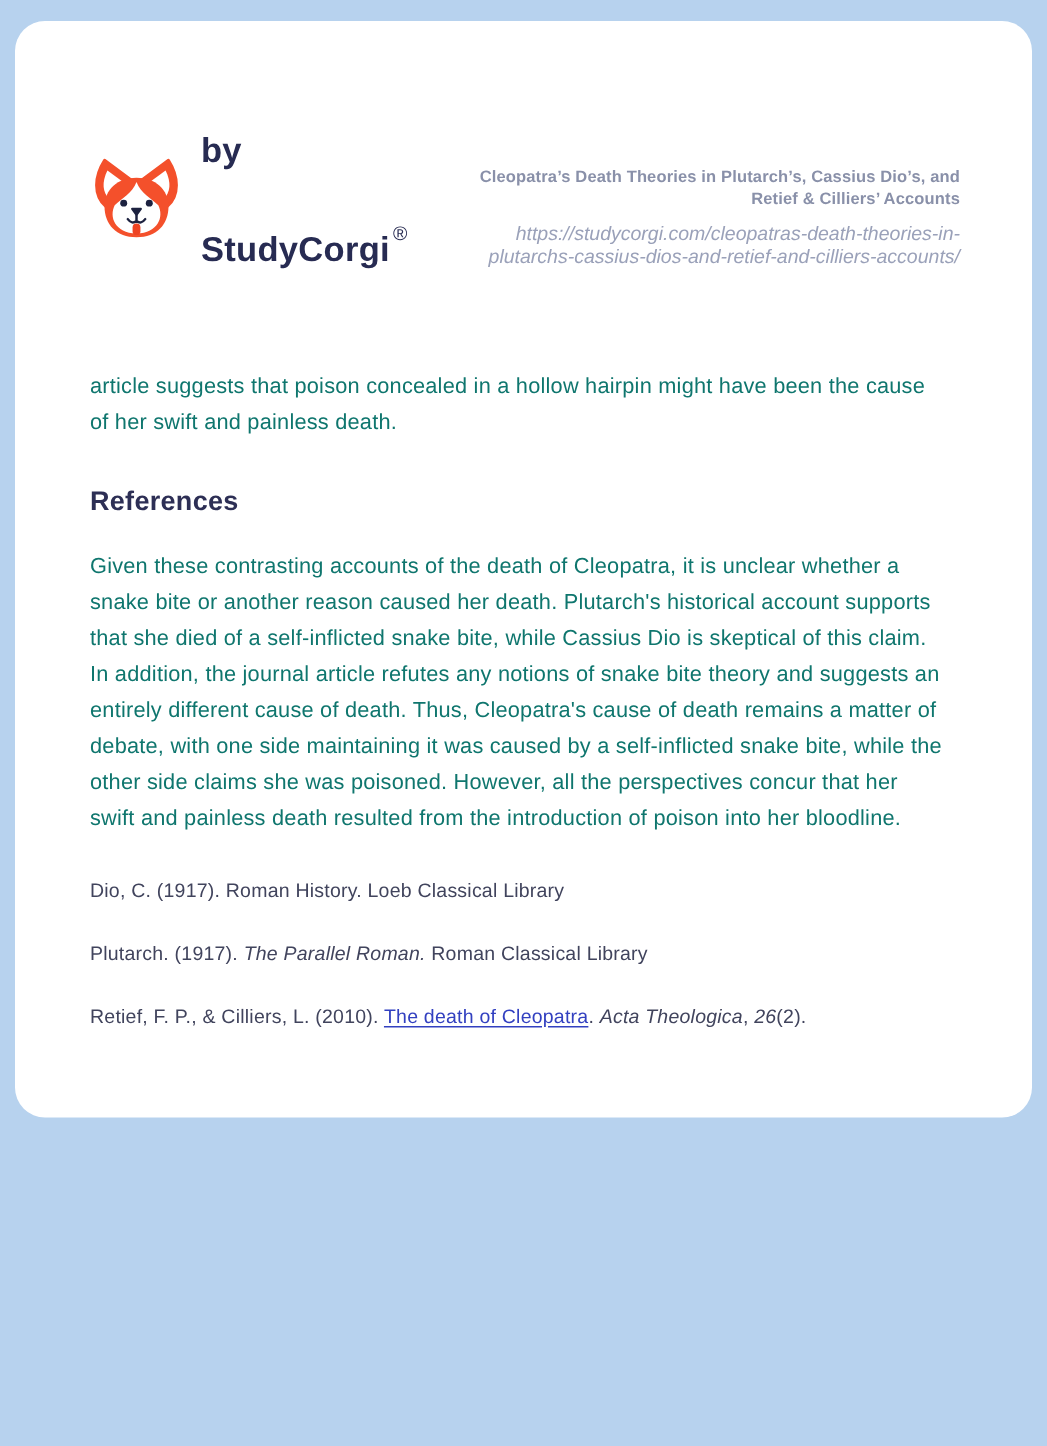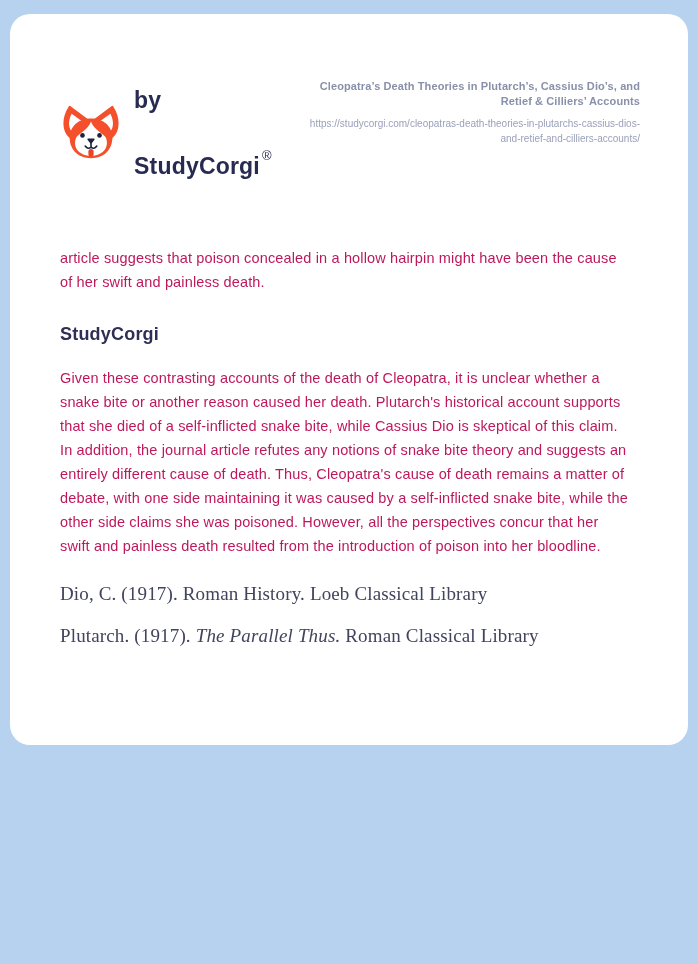--- a/index.html
+++ b/index.html
@@ -38,60 +38,61 @@
     font-size: 13px;
     font-weight: 400;
     color: #272b52;
     vertical-align: 14px;
     margin-left: 2px;
   }
   .header-right {
     width: 338px;
     text-align: right;
     padding-top: 7px;
+    margin-top: 32px;
   }
   .doc-title {
     font-size: 11px;
     font-weight: 700;
     line-height: 15px;
     color: #8990a9;
     letter-spacing: 0.1px;
   }
   .doc-url {
     display: block;
     margin-top: 7px;
-    font-size: 10px;
+    font-size: 13px;
     line-height: 15px;
     color: #9aa1b9;
     text-decoration: none;
     overflow-wrap: break-word;
+    font-style: italic;
   }
   
   .article { margin-top: 52px; }
   .body-p {
     font-size: 14.5px;
     line-height: 24px;
     letter-spacing: 0.15px;
-    color: #be185d;
+    color: #0f766e;
     margin: 0 12px 24px 0;
   }
   h2.section-heading {
     font-size: 18px;
     font-weight: 800;
     color: #2d2f55;
     letter-spacing: 0.2px;
     margin: 30px 0 21px 0;
   }
   .reference {
-    font-size: 19px;
+    font-size: 13px;
     line-height: 24px;
     letter-spacing: 0.15px;
     color: #41445d;
     margin: 0 0 18px 0;
-    font-family: Liberation Serif, serif;
   }
   .reference .italic { font-style: italic; }
   .ref-link {
     color: #3240c0;
     text-decoration: underline;
     text-underline-offset: 2px;
   }
 </style>
 </head>
 <body>
@@ -127,22 +128,23 @@
     </div>
     <div class="header-right">
       <div class="doc-title">Cleopatra’s Death Theories in Plutarch’s, Cassius Dio’s, and Retief &amp; Cilliers’ Accounts</div>
       <a href="#" class="doc-url">https://studycorgi.com/cleopatras-death-theories-in-plutarchs-cassius-dios-and-retief-and-cilliers-accounts/</a>
     </div>
   </header>
 
   <main class="article">
     <p class="body-p">article suggests that poison concealed in a hollow hairpin might have been the cause of her swift and painless death.</p>
 
-    <h2 class="section-heading">StudyCorgi</h2>
+    <h2 class="section-heading">References</h2>
     <p class="body-p">Given these contrasting accounts of the death of Cleopatra, it is unclear whether a snake bite or another reason caused her death. Plutarch's historical account supports that she died of a self-inflicted snake bite, while Cassius Dio is skeptical of this claim. In addition, the journal article refutes any notions of snake bite theory and suggests an entirely different cause of death. Thus, Cleopatra's cause of death remains a matter of debate, with one side maintaining it was caused by a self-inflicted snake bite, while the other side claims she was poisoned. However, all the perspectives concur that her swift and painless death resulted from the introduction of poison into her bloodline.</p>
 
     <div id="references-list">
         <p class="reference"><span>Dio, C. (1917). Roman History. Loeb Classical Library</span></p>
-        <p class="reference"><span>Plutarch. (1917). </span><span class="italic">The Parallel Thus.</span><span> Roman Classical Library</span></p>
+        <p class="reference"><span>Plutarch. (1917). </span><span class="italic">The Parallel Roman.</span><span> Roman Classical Library</span></p>
+        <p class="reference"><span>Retief, F. P., &amp; Cilliers, L. (2010). </span><a href="#" class="ref-link">The death of Cleopatra</a><span>. </span><span class="italic">Acta Theologica</span><span>, </span><span class="italic">26</span><span>(2).</span></p>
       </div>
   </main>
 
 </div>
 
 </body></html>

